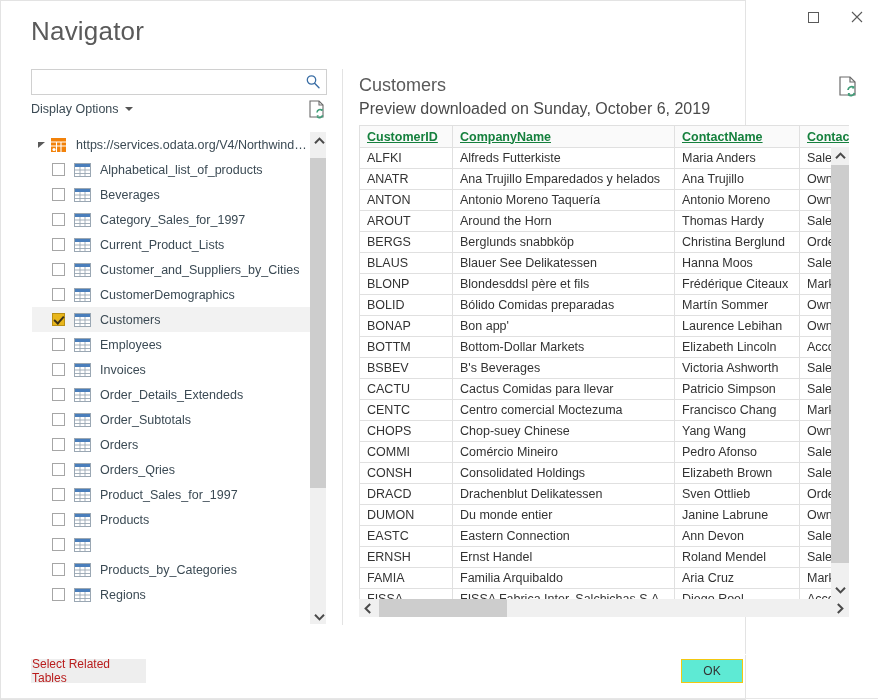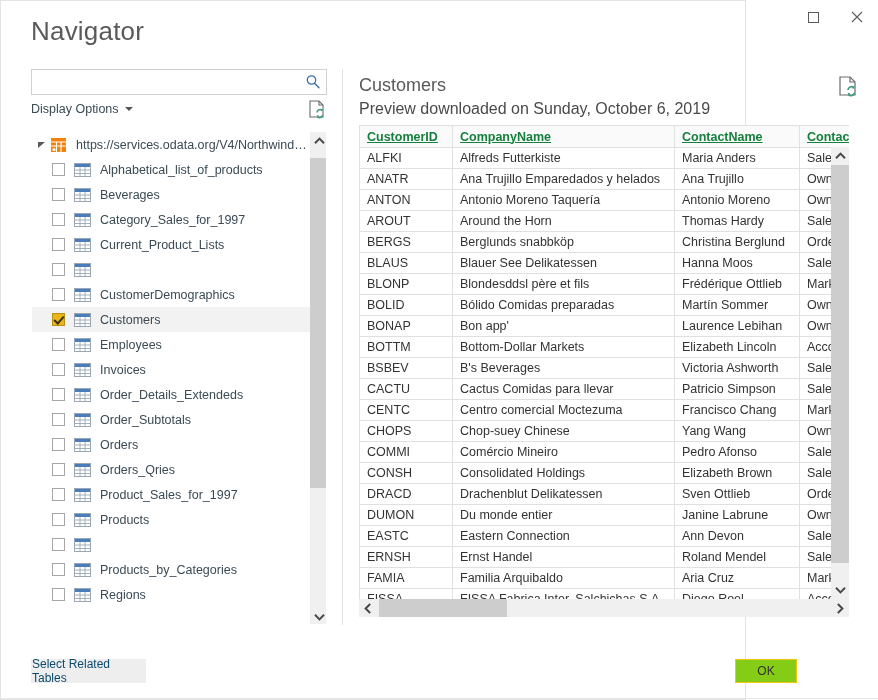--- a/index.html
+++ b/index.html
@@ -291,29 +291,29 @@
     width: 878px; height: 1px;
     background: #ffffff;
   }
   .btn {
     position: absolute;
     height: 24px;
     background: #eeeeee;
     border: 1px solid #eeeeee;
     font-family: "Liberation Sans", sans-serif;
     font-size: 12px;
-    color: #0c4a6e;
+    color: #b91c1c;
     cursor: default;
     display: flex; align-items: center; justify-content: center;
     box-sizing: border-box;
   }
   .btn-related { left: 30px; top: 658px; width: 115px; }
   .btn-ok {
-    left: 734px; top: 658px; width: 62px;
-    background: #84cc16; border-color: #f2c811;
+    left: 680px; top: 658px; width: 62px;
+    background: #5eead4; border-color: #f2c811;
     color: #333;
   }
   .btn-cancel { left: 788px; top: 658px; width: 60px; margin-top: 46px; }
   .bottom-edge {
     position: absolute;
     left: 0; bottom: 0; width: 878px; height: 1px;
     background: #e6e6e6;
   }
 </style>
 </head>
@@ -429,20 +429,21 @@
               <span class="tlabel">Current_Product_Lists</span>
             </div>
             <div class="tree-row">
               <span class="expander"></span>
               <span class="cb"></span>
               <span class="ticon"><svg width="17" height="14" viewBox="0 0 17 14">
                   <rect x="0.5" y="0.5" width="16" height="13" fill="#ffffff" stroke="#9aa7b3" stroke-width="1"></rect>
                   <rect x="1" y="1" width="15" height="3" fill="#4a7ebb"></rect>
                   <path d="M1 7 H16 M1 10.5 H16 M6 4 V13.5 M11 4 V13.5" stroke="#9aa7b3" stroke-width="0.9"></path>
                 </svg></span>
+              <span class="tlabel">Customer_and_Suppliers_by_Cities</span>
             </div>
             <div class="tree-row">
               <span class="expander"></span>
               <span class="cb"></span>
               <span class="ticon"><svg width="17" height="14" viewBox="0 0 17 14">
                   <rect x="0.5" y="0.5" width="16" height="13" fill="#ffffff" stroke="#9aa7b3" stroke-width="1"></rect>
                   <rect x="1" y="1" width="15" height="3" fill="#4a7ebb"></rect>
                   <path d="M1 7 H16 M1 10.5 H16 M6 4 V13.5 M11 4 V13.5" stroke="#9aa7b3" stroke-width="0.9"></path>
                 </svg></span>
               <span class="tlabel">CustomerDemographics</span>
@@ -649,21 +650,21 @@
             </tr>
             <tr>
               <td>BLAUS</td>
               <td>Blauer See Delikatessen</td>
               <td>Hanna Moos</td>
               <td>Sales Representative</td>
             </tr>
             <tr>
               <td>BLONP</td>
               <td>Blondesddsl père et fils</td>
-              <td>Frédérique Ottlieb</td>
+              <td>Frédérique Citeaux</td>
               <td>Marketing Manager</td>
             </tr>
             <tr>
               <td>BOLID</td>
               <td>Bólido Comidas preparadas</td>
               <td>Martín Sommer</td>
               <td>Owner</td>
             </tr>
             <tr>
               <td>BONAP</td>

